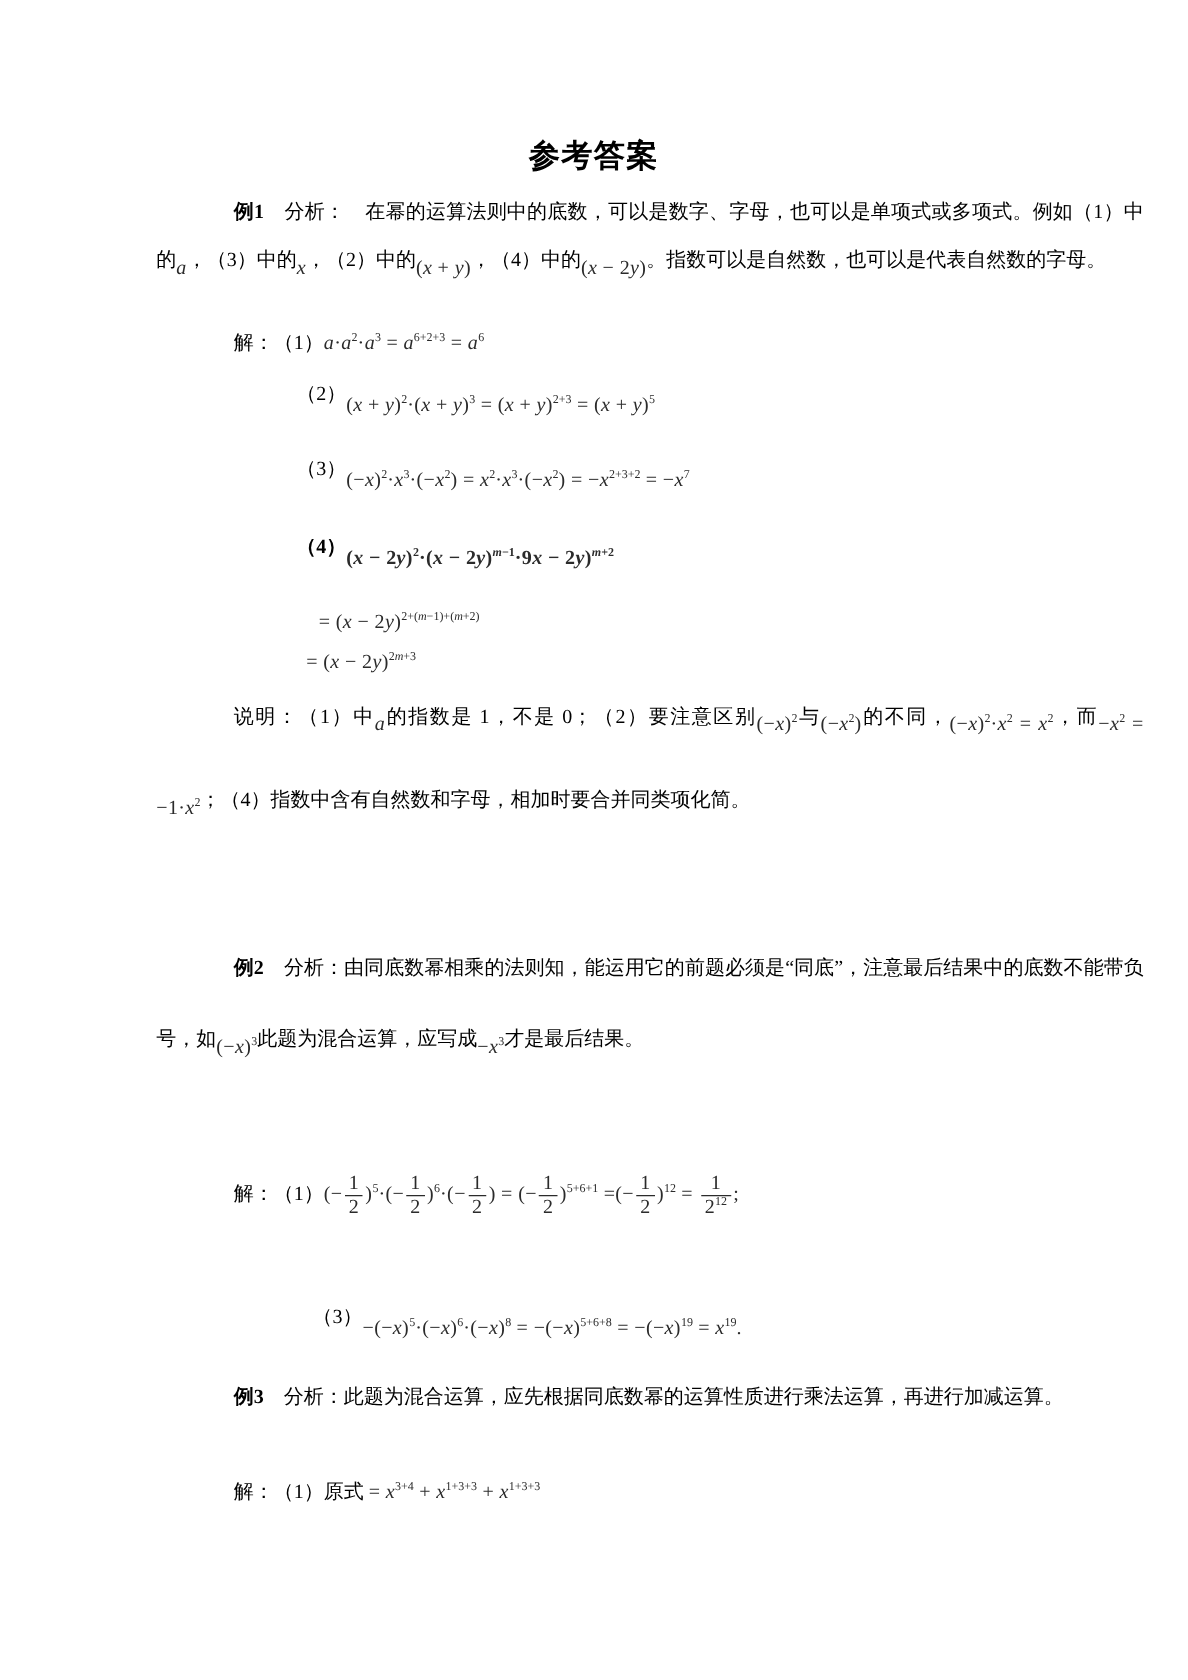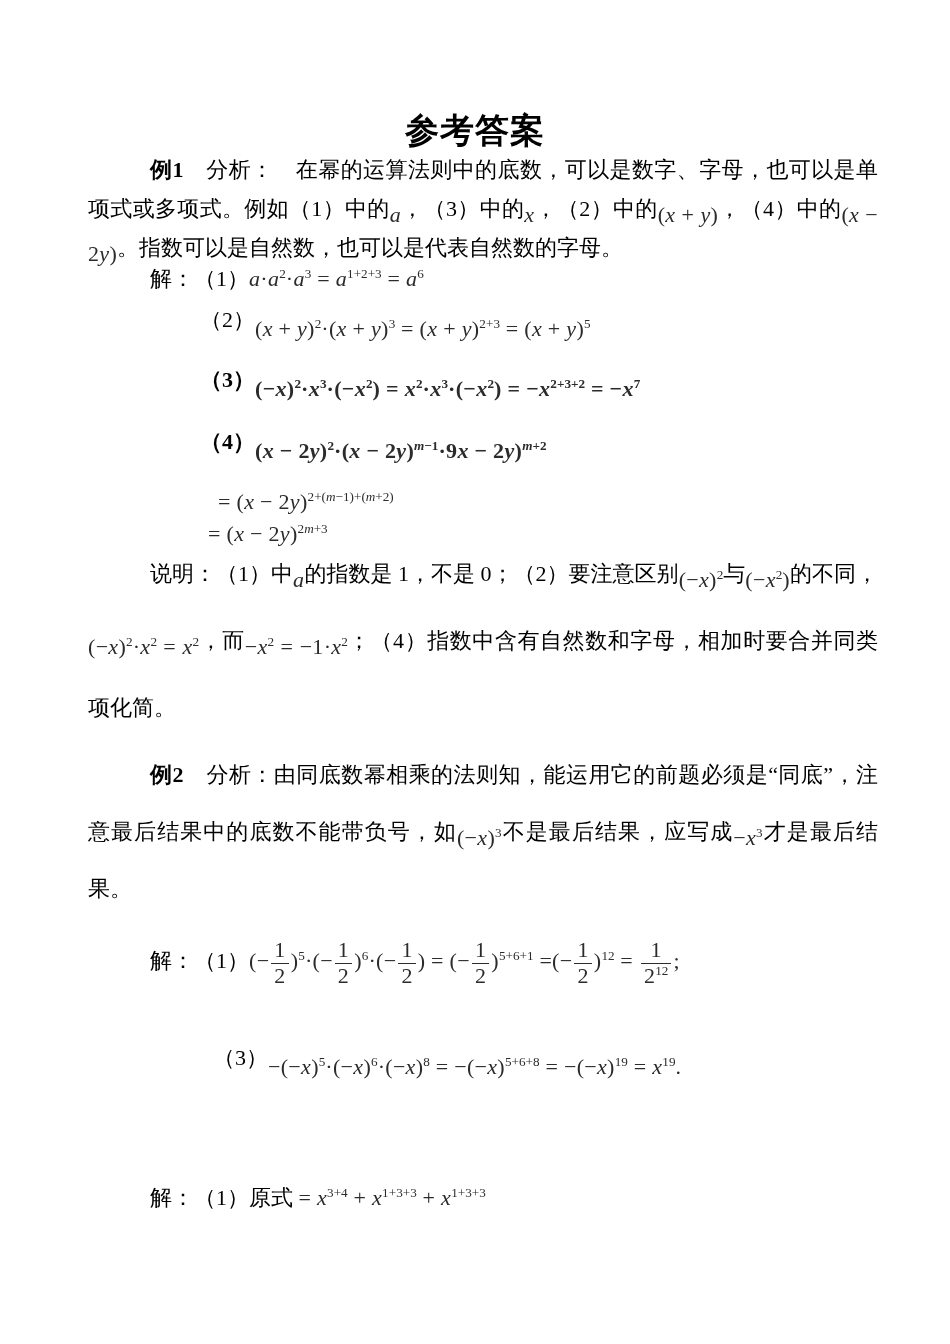--- a/index.html
+++ b/index.html
@@ -3,24 +3,24 @@
 <meta charset="utf-8">
 <style>
   html,body { margin:0; padding:0; background:#ffffff; }
   .page {
     position:relative; width:950px; height:1344px; background:#ffffff;
     color:#000; font-family:"Liberation Serif","DejaVu Serif",serif;
     overflow:hidden;
   }
   .title {
     position:absolute; top:108px; left:0; width:100%;
-    text-align:center; font-size:34px; font-weight:bold; margin:0;
+    text-align:center; font-size:25px; font-weight:bold; margin:0;
     letter-spacing:1px;
   }
-  .block { position:absolute; font-size:22px; }
+  .block { position:absolute; font-size:16px;margin-left:37px; }
   .para  { text-align:justify; width:790px; left:88px; text-indent:62px; }
 
   
   .math { font-family:"Liberation Serif",serif; color:#2b2b2b; letter-spacing:0.3px; white-space:nowrap; }
   .math i { font-style:italic; }
   .math sup { font-size:0.60em; line-height:0; letter-spacing:0; }
 
   
   .para .math { position:relative; top:6px; white-space:normal; }
 
@@ -29,43 +29,44 @@
 
   
   .frac { display:inline-block; vertical-align:middle; text-align:center; line-height:1.12; margin:0 2px; }
   .fnum { display:block; border-bottom:1.4px solid #2b2b2b; padding:0 3px; }
   .fden { display:block; padding:0 3px; }
 
   
   #p1    { top:150px;  line-height:39px; }
   #sol1  { top:264px;  left:150px; }
   #it12  { top:305px;  left:200px; }
-  #it13  { top:365px;  left:200px;font-weight:bold; }
+  #it13  { top:365px;  left:200px; }
   #it14  { top:427px;  left:200px;font-weight:bold; }
   #cont1 { top:489px;  left:218px; }
   #cont2 { top:521px;  left:208px; }
   #note1 { top:540px;  line-height:67px; }
   #p2    { top:746px;  line-height:57px; }
   #sol21 { top:938px;  left:150px; }
   #it22  { top:986px;  left:205px; }
   #it23  { top:1043px; left:213px; }
   #p3    { top:1098px; line-height:40px; }
   #sol3  { top:1183px; left:150px;text-align:center; }
 </style>
 </head>
 <body>
 
 <div class="page">
   <h1 class="title">参考答案</h1>
 
   <div class="block para" id="p1"><b>例1</b><span>　分析：　在幂的运算法则中的底数，可以是数字、字母，也可以是单项式或多项式。例如（1）中的</span><span class="math"><i>a</i></span><span>，（3）中的</span><span class="math"><i>x</i></span><span>，（2）中的</span><span class="math">(<i>x</i> + <i>y</i>)</span><span>，（4）中的</span><span class="math">(<i>x</i> − 2<i>y</i>)</span><span>。指数可以是自然数，也可以是代表自然数的字母。</span></div>
-  <div class="block" id="sol1"><span>解：（1）</span><span class="math"><i>a</i>·<i>a</i><sup>2</sup>·<i>a</i><sup>3</sup> = <i>a</i><sup>1+2+3</sup> = <i>a</i><sup>6</sup></span></div>
+  <div class="block" id="sol1"><span>解：（1）</span><span class="math"><i>a</i>·<i>a</i><sup>2</sup>·<i>a</i><sup>3</sup> = <i>a</i><sup>6+2+3</sup> = <i>a</i><sup>6</sup></span></div>
   <div class="block dropmath" id="it12"><span>（2）</span><span class="math">(<i>x</i> + <i>y</i>)<sup>2</sup>·(<i>x</i> + <i>y</i>)<sup>3</sup> = (<i>x</i> + <i>y</i>)<sup>2+3</sup> = (<i>x</i> + <i>y</i>)<sup>5</sup></span></div>
   <div class="block dropmath" id="it13"><span>（3）</span><span class="math">(−<i>x</i>)<sup>2</sup>·<i>x</i><sup>3</sup>·(−<i>x</i><sup>2</sup>) = <i>x</i><sup>2</sup>·<i>x</i><sup>3</sup>·(−<i>x</i><sup>2</sup>) = −<i>x</i><sup>2+3+2</sup> = −<i>x</i><sup>7</sup></span></div>
   <div class="block dropmath" id="it14"><span>（4）</span><span class="math">(<i>x</i> − 2<i>y</i>)<sup>2</sup>·(<i>x</i> − 2<i>y</i>)<sup><i>m</i>−1</sup>·9<i>x</i> − 2<i>y</i>)<sup><i>m</i>+2</sup></span></div>
   <div class="block" id="cont1"><span class="math">= (<i>x</i> − 2<i>y</i>)<sup>2+(<i>m</i>−1)+(<i>m</i>+2)</sup></span></div>
   <div class="block" id="cont2"><span class="math">= (<i>x</i> − 2<i>y</i>)<sup>2<i>m</i>+3</sup></span></div>
   <div class="block para" id="note1"><span>说明：（1）中</span><span class="math"><i>a</i></span><span>的指数是 1，不是 0；（2）要注意区别</span><span class="math">(−<i>x</i>)<sup>2</sup></span><span>与</span><span class="math">(−<i>x</i><sup>2</sup>)</span><span>的不同，</span><span class="math">(−<i>x</i>)<sup>2</sup>·<i>x</i><sup>2</sup> = <i>x</i><sup>2</sup></span><span>，而</span><span class="math">−<i>x</i><sup>2</sup> = −1·<i>x</i><sup>2</sup></span><span>；（4）指数中含有自然数和字母，相加时要合并同类项化简。</span></div>
-  <div class="block para" id="p2"><b>例2</b><span>　分析：由同底数幂相乘的法则知，能运用它的前题必须是“同底”，注意最后结果中的底数不能带负号，如</span><span class="math">(−<i>x</i>)<sup>3</sup></span><span>不是最后结果，应写成</span><span class="math">−<i>x</i><sup>3</sup></span><span>才是最后结果。</span></div>
+  <div class="block para" id="p2"><b>例2</b><span>　分析：由同底数幂相乘的法则知，能运用它的前题必须是“同底”，注意最后结果中的底数不能带负号，如</span><span class="math">(−<i>x</i>)<sup>3</sup></span><span>此题为混合运算，应写成</span><span class="math">−<i>x</i><sup>3</sup></span><span>才是最后结果。</span></div>
   <div class="block" id="sol21"><span>解：（1）</span><span class="math">(−<span class="frac"><span class="fnum">1</span><span class="fden">2</span></span>)<sup>5</sup>·(−<span class="frac"><span class="fnum">1</span><span class="fden">2</span></span>)<sup>6</sup>·(−<span class="frac"><span class="fnum">1</span><span class="fden">2</span></span>) = (−<span class="frac"><span class="fnum">1</span><span class="fden">2</span></span>)<sup>5+6+1</sup> =(−<span class="frac"><span class="fnum">1</span><span class="fden">2</span></span>)<sup>12</sup> = <span class="frac"><span class="fnum">1</span><span class="fden">2<sup>12</sup></span></span>;</span></div>
   <div class="block dropmath" id="it23"><span>（3）</span><span class="math">−(−<i>x</i>)<sup>5</sup>·(−<i>x</i>)<sup>6</sup>·(−<i>x</i>)<sup>8</sup> = −(−<i>x</i>)<sup>5+6+8</sup> = −(−<i>x</i>)<sup>19</sup> = <i>x</i><sup>19</sup>.</span></div>
+  <div class="block para" id="p3"><b>例3</b><span>　分析：此题为混合运算，应先根据同底数幂的运算性质进行乘法运算，再进行加减运算。</span></div>
   <div class="block" id="sol3"><span>解：（1）原式 </span><span class="math">= <i>x</i><sup>3+4</sup> + <i>x</i><sup>1+3+3</sup> + <i>x</i><sup>1+3+3</sup></span></div>
 </div>
 
 </body></html>

